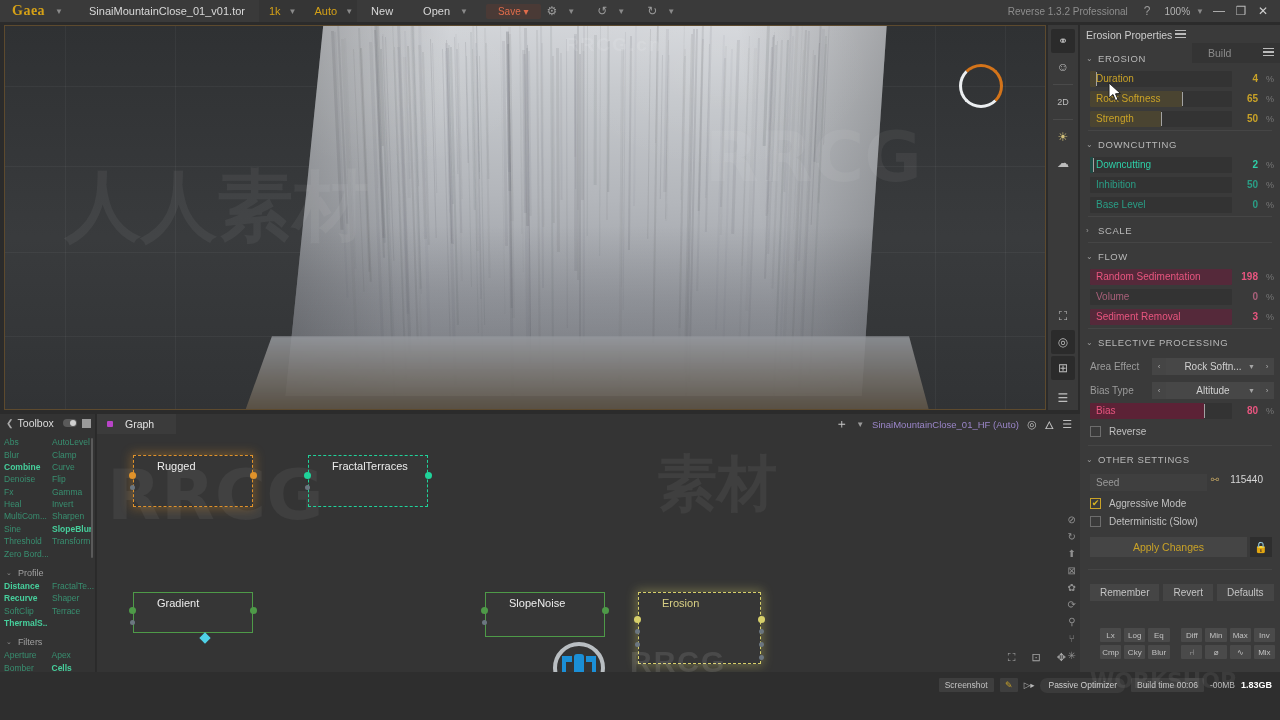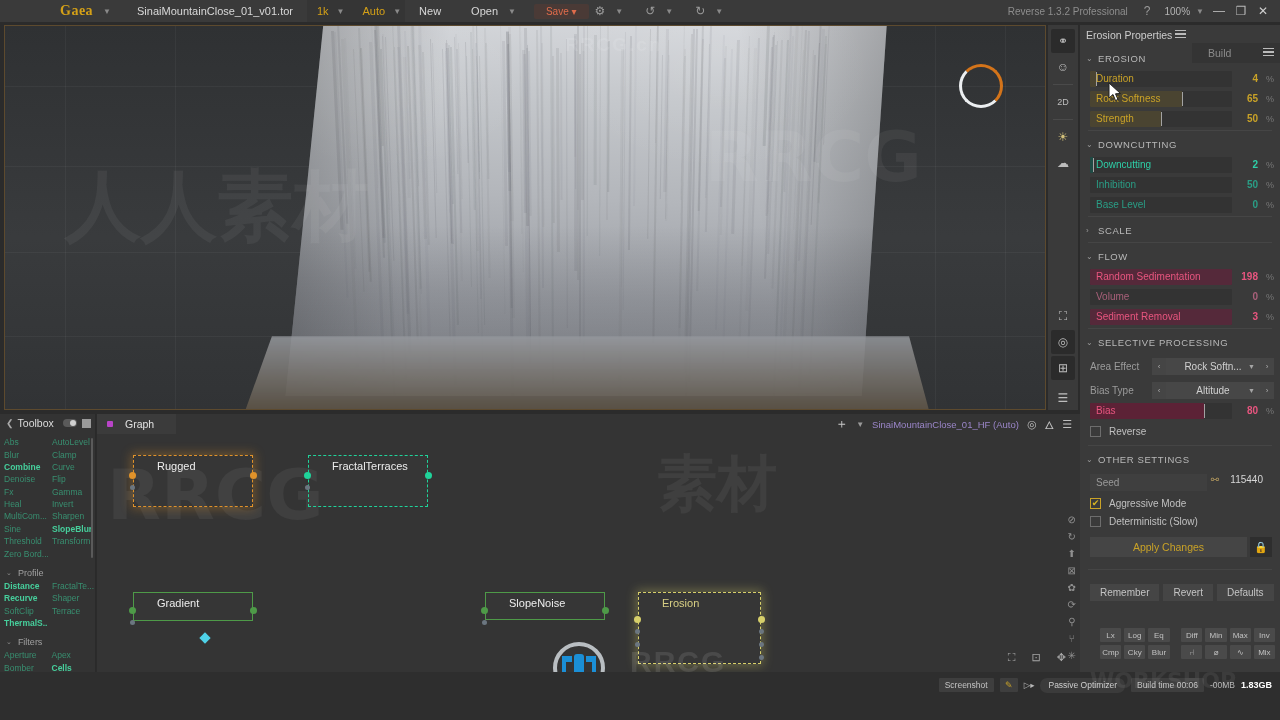--- a/index.html
+++ b/index.html
@@ -13,21 +13,21 @@
   }
   .app { position: relative; width: 1280px; height: 720px; }
 
   
   .topbar {
     position: absolute; top: 0; left: 0; width: 1280px; height: 22px;
     background: #3a3a3a; display: flex; align-items: center;
   }
   .tb-left { display: flex; align-items: center; height: 22px; }
   .logo { color: #d4a017; font-size: 14px; font-weight: bold; padding: 0 6px 0 12px;
-          font-family: "Liberation Serif", serif; letter-spacing: .5px; margin-left: 48px;}
+          font-family: "Liberation Serif", serif; letter-spacing: .5px;}
   .caret { color: #8a8a8a; font-size: 8px; padding: 0 4px; }
   .filename { color: #d8d8d8; font-size: 11px; padding: 0 14px 0 22px; }
   .seg { background: #353535; height: 22px; display: flex; align-items: center; }
   .res { color: #d4a017; padding: 0 4px 0 10px; }
   .autotxt { color: #d4a017; padding: 0 4px 0 14px; }
   .newbtn { color: #d8d8d8; padding: 0 14px; }
   .openbtn { color: #d8d8d8; padding: 0 6px 0 16px; }
   .savebtn { color: #e06c4b; background: #4a3a36; padding: 2px 12px; border-radius: 2px;
              margin-left: 14px; font-size: 10px;}
   .icobtn { color: #9a9a9a; padding: 0 6px; font-size: 12px; display:flex; align-items:center;}
@@ -786,31 +786,31 @@
     </div>
         <div class="node" style="left:36px;top:21px;width:120px;height:52px;">
       <div class="box" style="border-color:#e0922a;border-style:dashed;box-shadow:0 0 10px 2px #e0922a55;"></div>
       <div class="title" style="">Rugged</div>
       <div class="port" style="left:-4px;top:17px;background:#e0922a"></div>
       <div class="port" style="left:-3px;top:30px;background:#6b7680;width:5px;height:5px"></div>
 
       <div class="port" style="right:-4px;top:17px;background:#e0922a"></div>
 
     </div>
-        <div class="node" style="left:36px;top:158px;width:120px;height:29px;">
+        <div class="node" style="left:36px;top:158px;width:120px;height:41px;">
       <div class="box" style="border-color:#4e9a48;border-style:solid;"></div>
       <div class="title" style="">Gradient</div>
       <div class="port" style="left:-4px;top:15px;background:#4e9a48"></div>
       <div class="port" style="left:-3px;top:28px;background:#6b7680;width:5px;height:5px"></div>
 
       <div class="port" style="right:-4px;top:15px;background:#4e9a48"></div>
 
       <div class="diam" style="left:68px;top:42px"></div>
     </div>
-        <div class="node" style="left:388px;top:158px;width:120px;height:28px;">
+        <div class="node" style="left:388px;top:158px;width:120px;height:45px;">
       <div class="box" style="border-color:#4e9a48;border-style:solid;"></div>
       <div class="title" style="">SlopeNoise</div>
       <div class="port" style="left:-4px;top:15px;background:#4e9a48"></div>
       <div class="port" style="left:-3px;top:28px;background:#6b7680;width:5px;height:5px"></div>
 
       <div class="port" style="right:-4px;top:15px;background:#4e9a48"></div>
 
     </div>
         <div class="node" style="left:541px;top:158px;width:123px;height:72px;">
       <div class="box" style="border-color:#d6cf6a;border-style:dashed;box-shadow:0 0 10px 2px #d6cf6a55;"></div>

